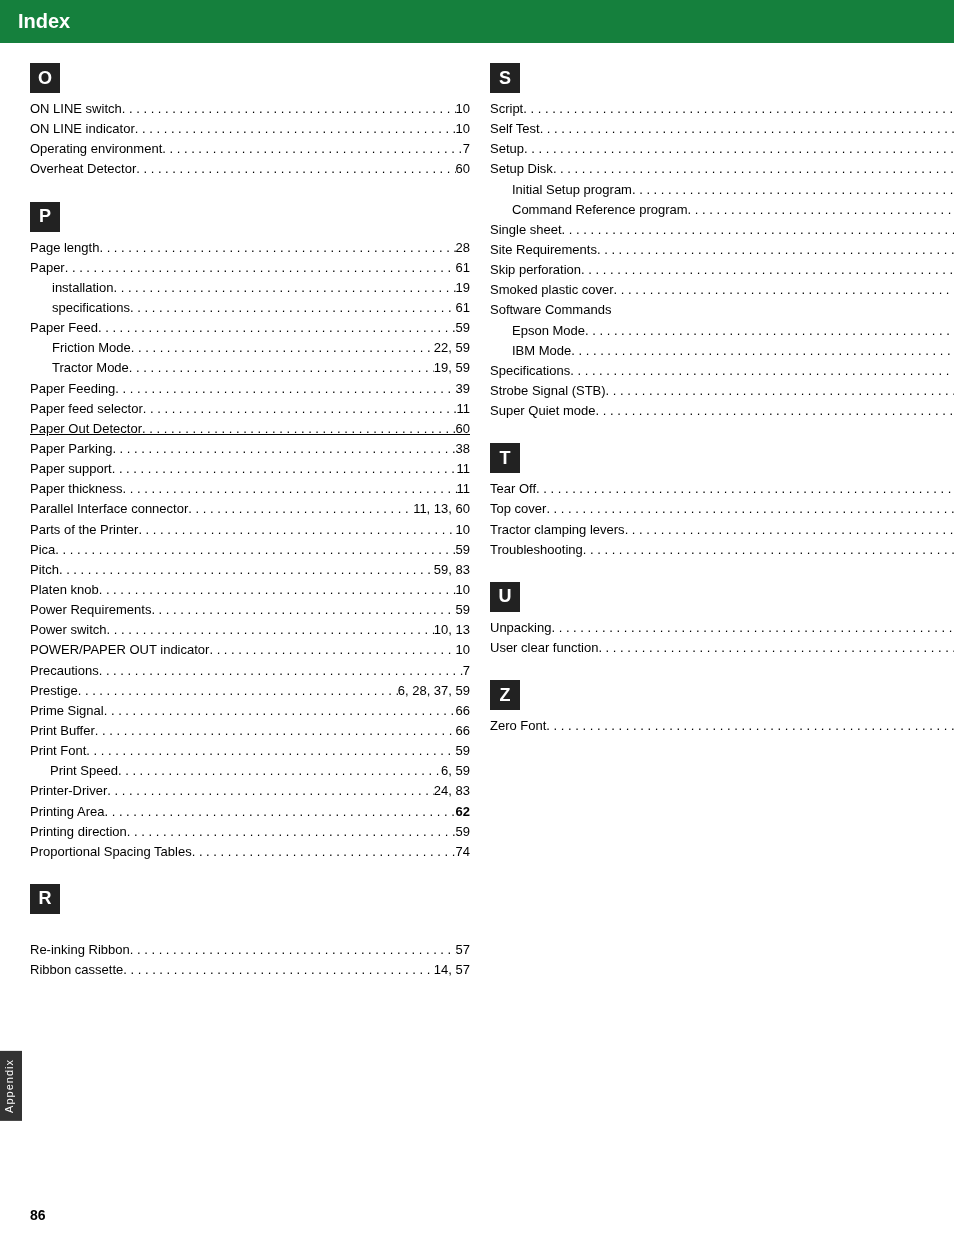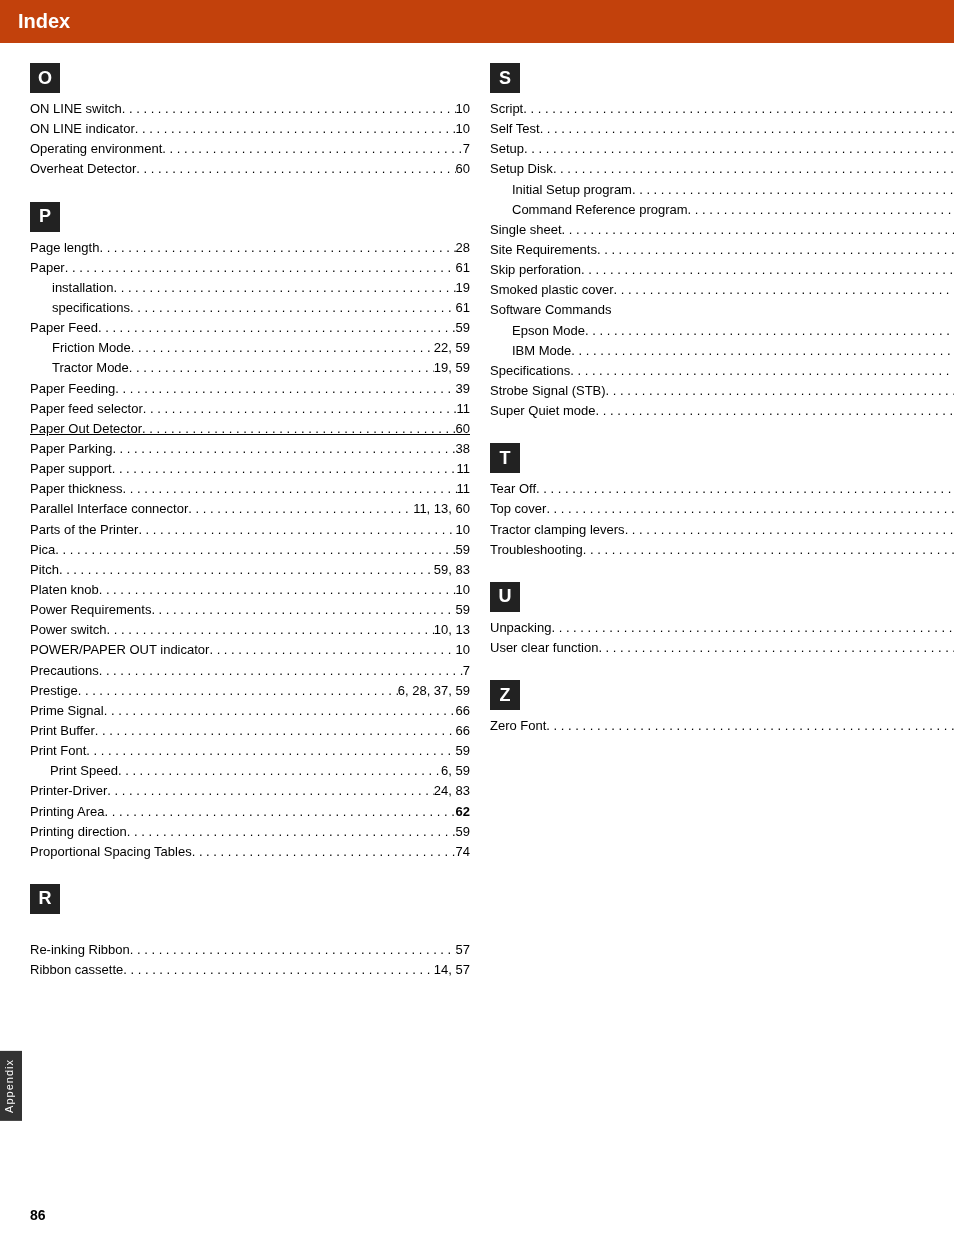--- a/index.html
+++ b/index.html
@@ -7,21 +7,21 @@
       width: 954px;
       min-height: 1241px;
       background: #fff;
       font-family: Arial, Helvetica, sans-serif;
       font-size: 13px;
       color: #000;
       position: relative;
     }
     
     .header {
-      background: #c2410c;
+      background: #15803d;
       padding: 10px 2px 10px 18px;
       margin-bottom: 10px;
     }
     .header-title {
       color: #fff;
       font-size: 20px;
       font-weight: bold;
     }
     
     .side-tab {

